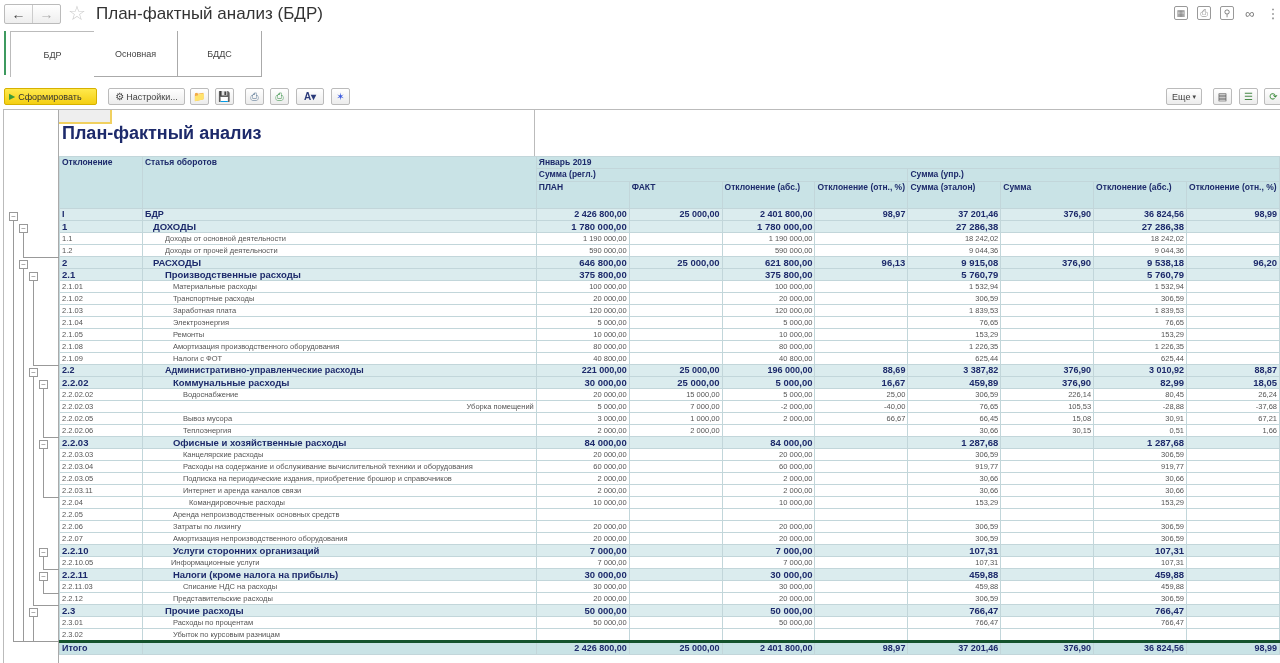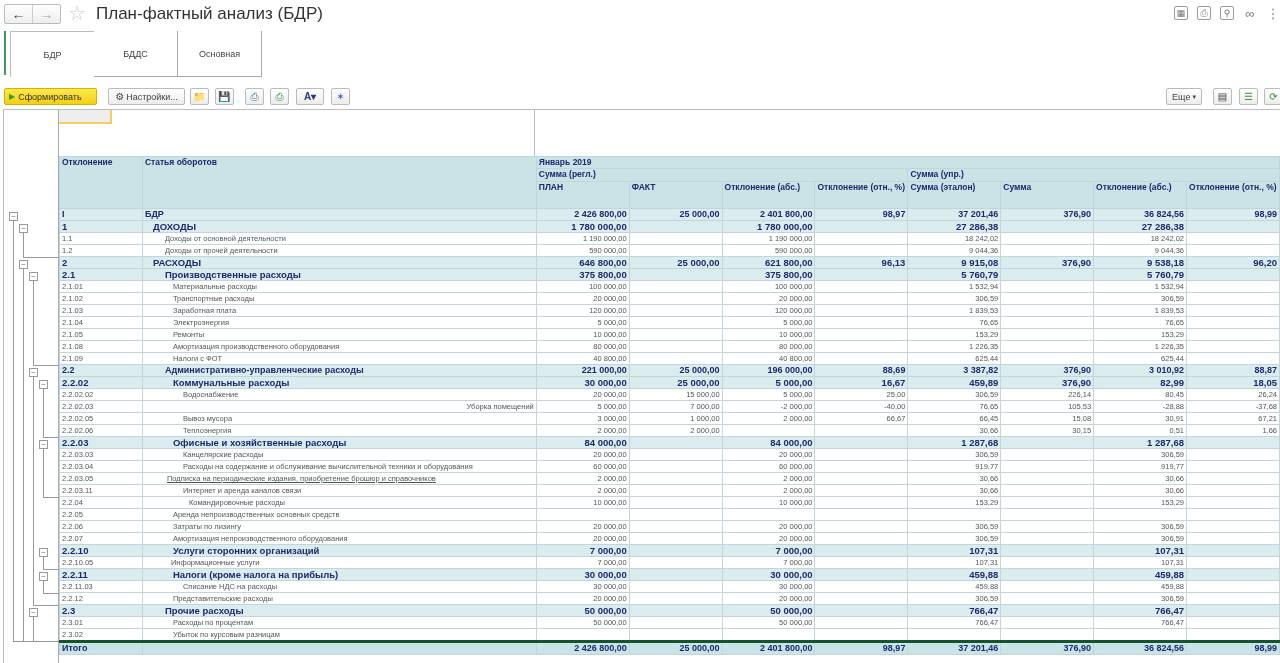--- a/index.html
+++ b/index.html
@@ -71,22 +71,22 @@
     <div class="ticon">⎙</div>
     <div class="ticon">⚲</div>
     <div class="ticon plain">∞</div>
     <div class="ticon plain">⋮</div>
   </div>
 </div>
 
 <div class="tabs">
   <div class="accent"></div>
   <div class="tab active">БДР</div>
+  <div class="tab inactive">Основная</div>
   <div class="tab inactive">БДДС</div>
-  <div class="tab inactive">Основная</div>
 </div>
 
 <div class="toolbar">
   <div class="btn-run">
     <span class="tri">▶</span>
     <span>Сформировать</span>
   </div>
   <div class="btn" style="left:108px;width:77px;">
     <span class="ic" style="margin-right:2px;">⚙</span>
     <span>Настройки...</span>
@@ -121,20 +121,21 @@
       <span class="ic" style="color:#4a8a4a;">☰</span>
     </div>
   <div class="btn" style="left:1264px;width:19px;">
       <span class="ic" style="color:#3a8a3a;">⟳</span>
     </div>
 </div>
 
 <div class="report">
   <div class="gutter"></div>
   <div class="corner-sel"></div>
+  <div class="report-title">План-фактный анализ</div>
   <div class="sep-v"></div>
 
   <div class="tree" id="tree">
       <div class="box" style="left: 5px; top: 101.5px;">−</div>
       <div class="ln" style="left: 9px; top: 110.5px; width: 1px; height: 420px;"></div>
       <div class="ln" style="left: 9px; top: 530.5px; width: 46px; height: 1px;"></div>
       <div class="box" style="left: 15px; top: 113.5px;">−</div>
       <div class="ln" style="left: 19px; top: 122.5px; width: 1px; height: 24px;"></div>
       <div class="ln" style="left: 19px; top: 146.5px; width: 36px; height: 1px;"></div>
       <div class="box" style="left: 15px; top: 149.5px;">−</div>
@@ -457,21 +458,21 @@
           <td class="num"></td>
           <td class="num">60 000,00</td>
           <td class="num"></td>
           <td class="num">919,77</td>
           <td class="num"></td>
           <td class="num">919,77</td>
           <td class="num"></td>
         </tr>
         <tr class="leaf">
           <td>2.2.03.05</td>
-          <td style="padding-left: 24px; text-decoration: underline;">Подписка на периодические издания, приобретение брошюр и справочников</td>
+          <td style="padding-left: 40px;">Подписка на периодические издания, приобретение брошюр и справочников</td>
           <td class="num">2 000,00</td>
           <td class="num"></td>
           <td class="num">2 000,00</td>
           <td class="num"></td>
           <td class="num">30,66</td>
           <td class="num"></td>
           <td class="num">30,66</td>
           <td class="num"></td>
         </tr>
         <tr class="leaf">

